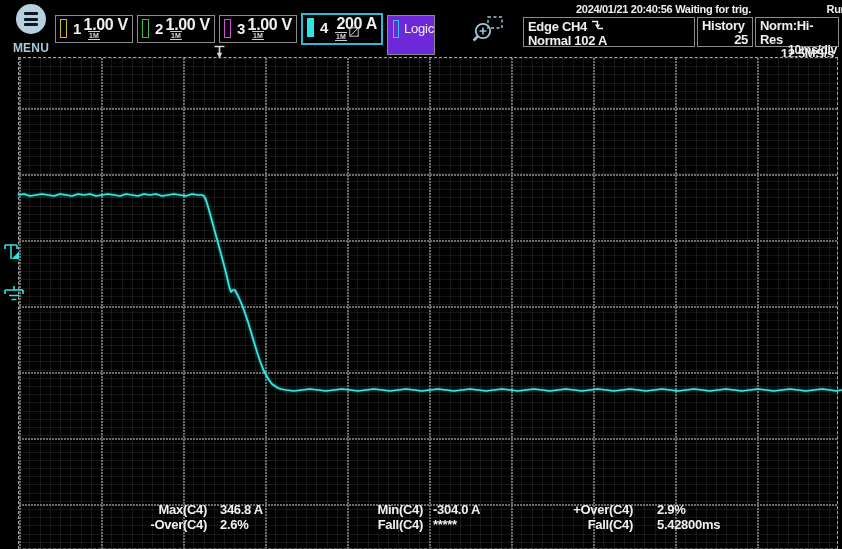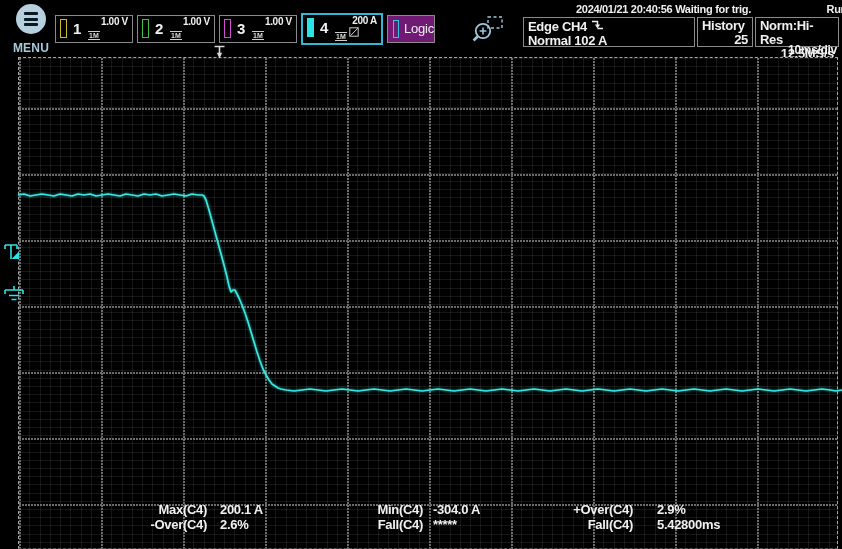--- a/index.html
+++ b/index.html
@@ -9,24 +9,24 @@
   .menu-btn{position:absolute;left:8px;top:4px;width:46px;text-align:center;cursor:pointer;}
   .menu-circle{width:30px;height:30px;border-radius:50%;margin:0 auto;display:flex;flex-direction:column;
                justify-content:center;align-items:center;gap:2.5px;}
   .menu-circle .hbar{width:14px;height:3px;background:#0a1824;border-radius:1px;}
   .menu-label{font-size:12px;font-weight:bold;letter-spacing:0.2px;margin-top:7px;}
   .channels{position:absolute;left:55px;top:15px;display:flex;gap:4px;align-items:flex-start;}
   .chbox{position:relative;width:78px;height:28px;border:1px solid #8a8a8a;background:#000;box-sizing:border-box;}
   .chbox.selected{width:82px;height:32px;border-width:2px;margin-top:-2px;}
   .chbar{position:absolute;left:4px;top:3px;width:7px;height:19px;border:1.5px solid;box-sizing:border-box;background:transparent;}
   .chnum{position:absolute;left:17px;top:4px;font-size:15px;font-weight:bold;}
-  .chval{position:absolute;right:4px;top:0px;font-size:10px;font-weight:bold;letter-spacing:-0.3px;}
+  .chval{position:absolute;right:4px;top:0px;font-size:16px;font-weight:bold;letter-spacing:-0.3px;}
   .chicons{position:absolute;left:32px;bottom:2px;display:flex;gap:2px;align-items:flex-end;}
   .imp{font-size:7px;line-height:7px;font-weight:bold;color:#ddd;border-top:1px solid #ccc;border-bottom:1px solid #ccc;padding:0 1px;}
-  .logicbox{position:relative;width:48px;height:28px;border:1px solid #8a8a8a;background:#701a75;box-sizing:border-box;}
+  .logicbox{position:relative;width:48px;height:40px;border:1px solid #8a8a8a;background:#6d28d9;box-sizing:border-box;}
   .logicbar{position:absolute;left:5px;top:4px;width:6px;height:18px;border:1.5px solid;box-sizing:border-box;}
   .logiclabel{position:absolute;left:16px;top:5px;font-size:13px;letter-spacing:-0.2px;}
   .zoom-tool{position:absolute;left:469px;top:15px;cursor:pointer;}
   .status-line{position:absolute;left:543px;top:3px;width:293px;display:flex;justify-content:space-between;
                font-size:11px;font-weight:bold;letter-spacing:-0.3px;white-space:nowrap;margin-left:33px;}
   .info-row{position:absolute;left:523px;top:17px;display:flex;gap:2px;}
   .ibox{border:1px solid #8a8a8a;background:#000;box-sizing:border-box;height:30px;padding:1px 4px 0 4px;
         font-size:13px;font-weight:bold;letter-spacing:-0.3px;line-height:14px;}
   .ibox .r{text-align:right;}
   .ibox-trigger{width:172px;}
@@ -180,21 +180,21 @@
 
   <div class="trace-layer" style="color: rgb(58, 232, 226);">
     <svg width="842" height="549" viewBox="0 0 842 549">
       <polyline id="trace" points="18,195 24,194 30,196 36,195 42,194 48,195 54,196 60,194 66,195 72,196 78,194 84,195 90,194 96,196 102,195 108,194 114,195 120,196 126,194 132,195 138,196 144,194 150,195 156,194 162,196 168,195 174,194 180,195 186,196 192,194 198,195 202,195 204,196 206,200 209,210 212,221 215,232 218,243 221,254 224,265 227,277 229,286 231,292 233,290 235,290 237,294 239,298 242,305 245,313 248,322 251,332 254,342 257,352 260,361 263,369 266,375 269,380 272,384 275,386 278,388 281,389 286,390 294,391 302,390 310,389 318,390 326,391 334,390 342,389 350,390 358,391 366,390 374,389 382,390 390,391 398,390 406,389 414,390 422,391 430,390 438,389 446,390 454,391 462,390 470,389 478,390 486,391 494,390 502,389 510,390 518,391 526,390 534,389 542,390 550,391 558,390 566,389 574,390 582,391 590,390 598,389 606,390 614,391 622,390 630,389 638,390 646,391 654,390 662,389 670,390 678,391 686,390 694,389 702,390 710,391 718,390 726,389 734,390 742,391 750,390 758,389 766,390 774,391 782,390 790,389 798,390 806,391 814,390 822,389 830,390 836,391 842,390"></polyline>
     </svg>
   </div>
 
   <div class="meas-group g1">
     <div class="mrow">
         <span class="mlabel">Max(C4)</span>
-        <span class="mval">200.1 A</span>
+        <span class="mval">346.8 A</span>
       </div>
     <div class="mrow">
         <span class="mlabel">-Over(C4)</span>
         <span class="mval">2.6%</span>
       </div>
   </div>
   <div class="meas-group g2">
     <div class="mrow">
         <span class="mlabel">Min(C4)</span>
         <span class="mval">-304.0 A</span>

